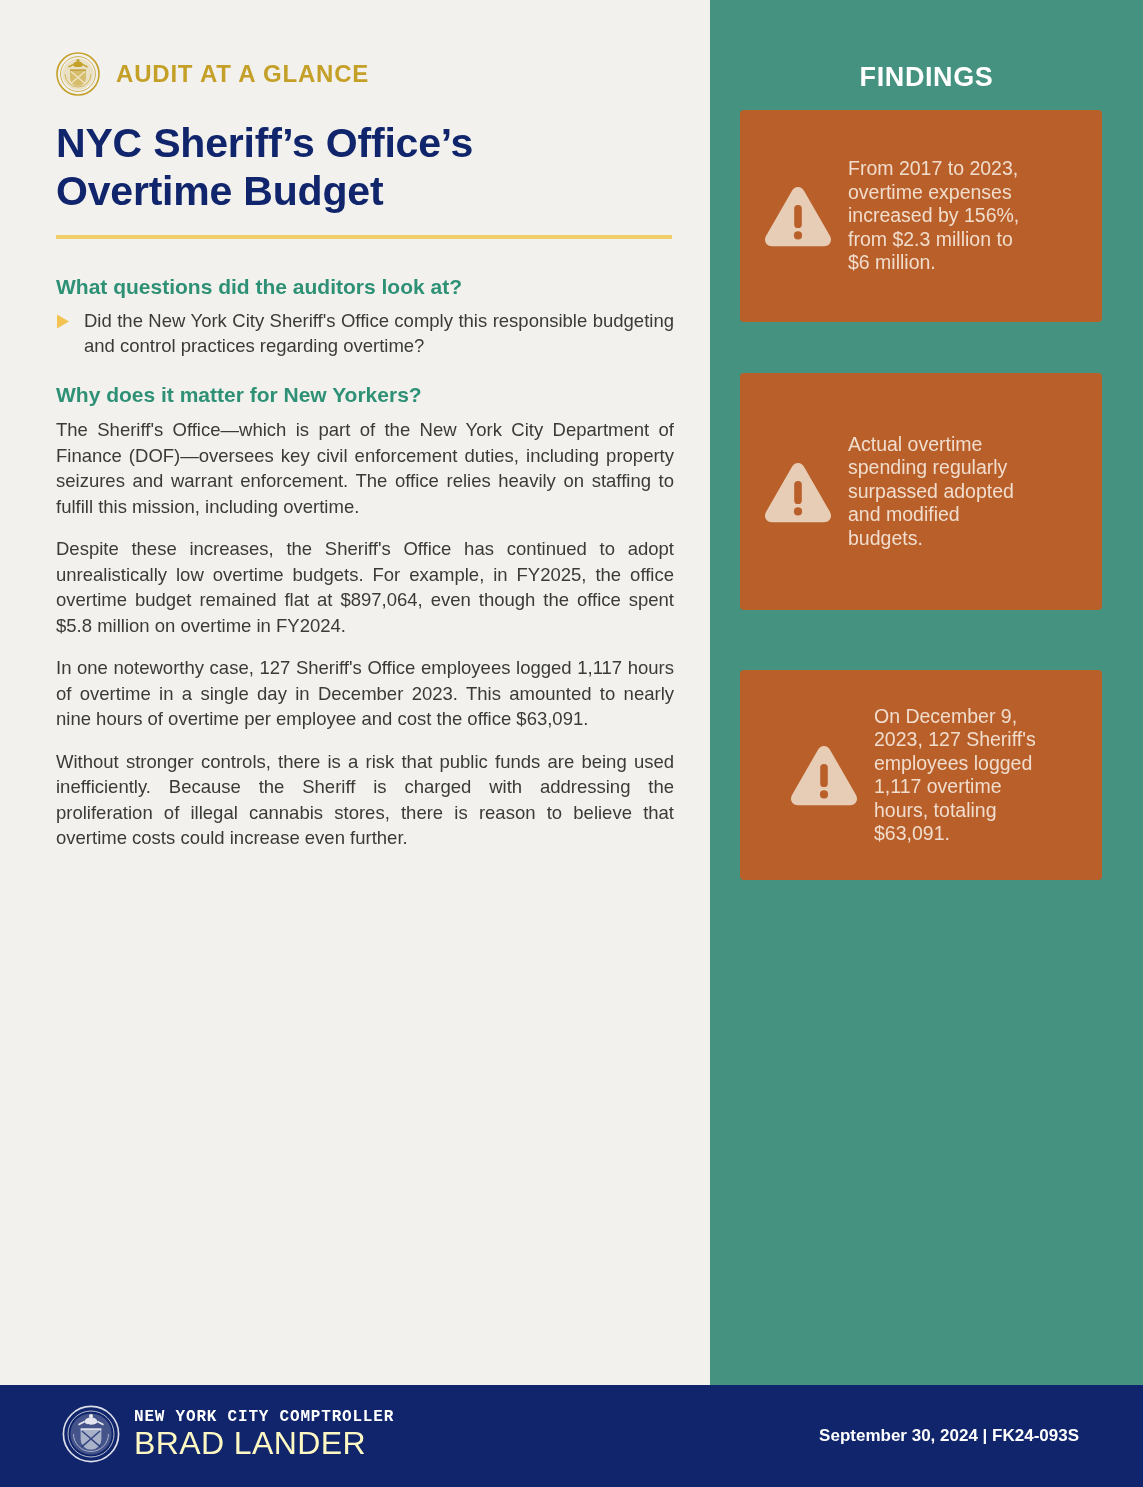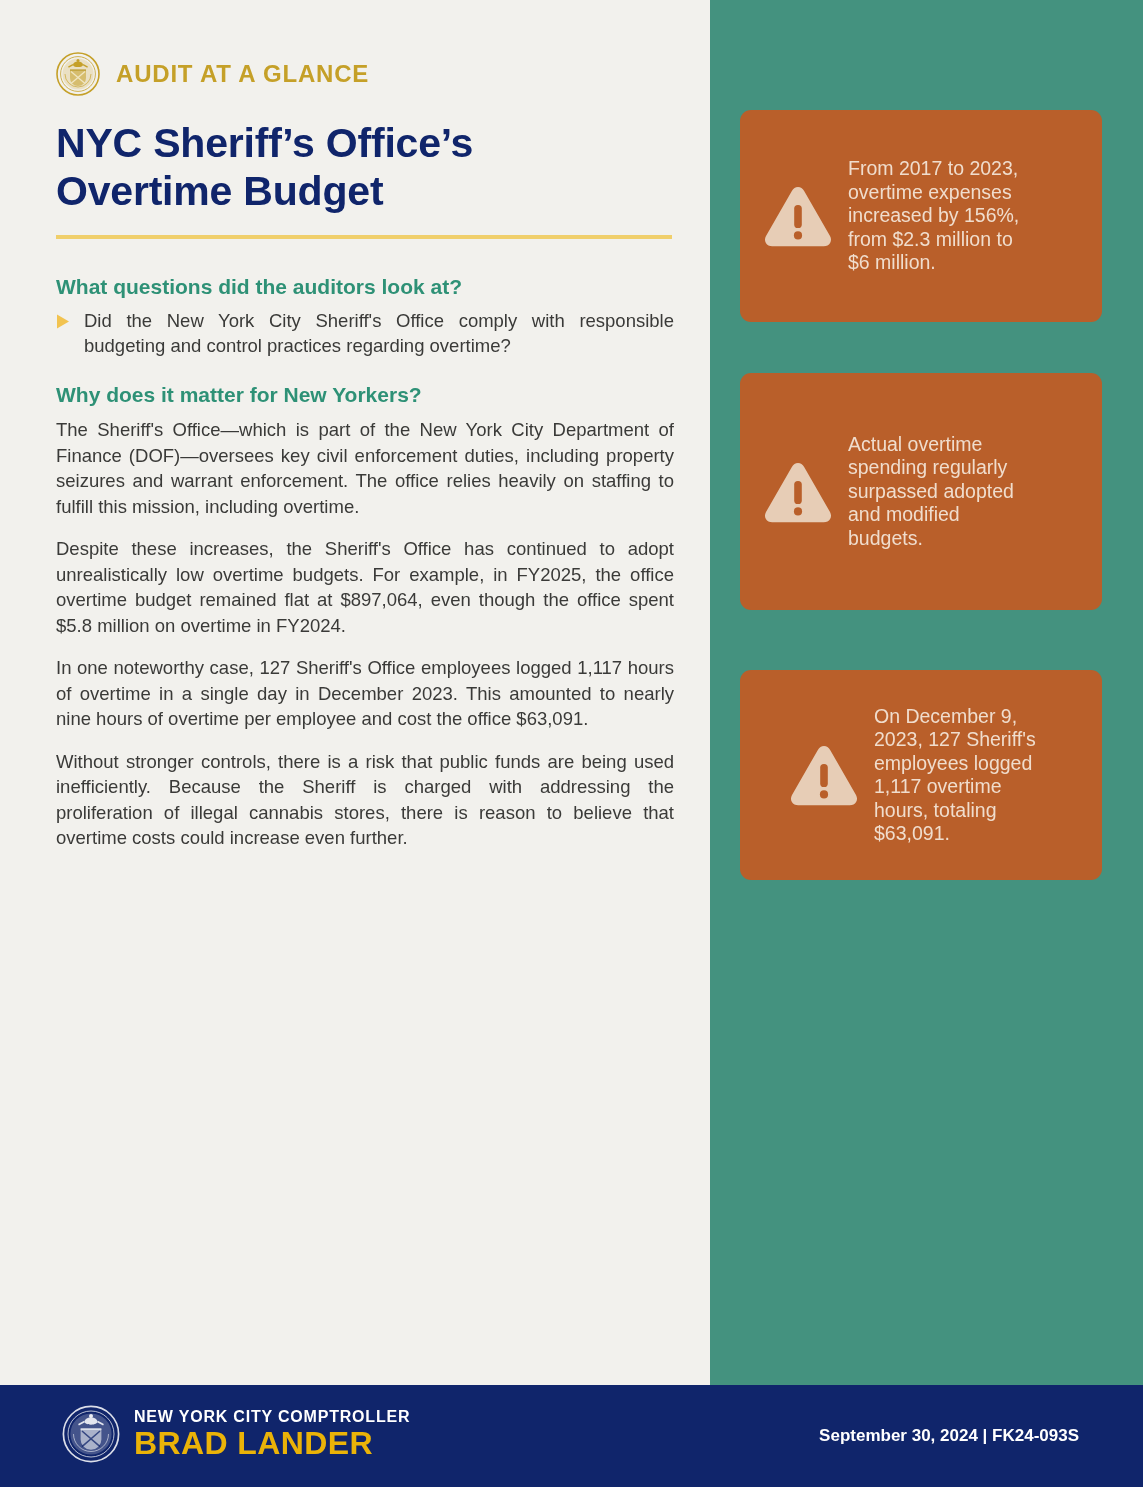--- a/index.html
+++ b/index.html
@@ -36,21 +36,21 @@
     color: #ffffff;
     font-size: 27px;
     font-weight: bold;
     letter-spacing: 0.6px;
   }
   .finding-card {
     position: absolute;
     left: 30px;
     width: 362px;
     background: #b95f2a;
-    border-radius: 11px;
+    border-radius: 4px;
     display: flex;
     align-items: center;
     box-sizing: border-box;
     padding: 10px 18px 10px 22px;
   }
   #card-0 { top: 110px; height: 212px; }
   #card-1 { top: 373px; height: 237px; }
   #card-2 { top: 670px; height: 210px; padding-left: 48px; }
 
   .warn-icon {
@@ -170,43 +170,45 @@
     align-items: center;
   }
   #seal-footer { width: 58px; height: 58px; flex: 0 0 auto; }
   #footer-words { margin-left: 14px; }
   #footer-line1 {
     color: #ffffff;
     font-size: 16px;
     font-weight: bold;
     letter-spacing: 0.8px;
     line-height: 18px;
+    font-family: Liberation Mono, monospace;
   }
   #footer-line2 {
-    color: #eab308;
+    color: #fef9c3;
     font-size: 32px;
-    font-weight: bold;
+    font-weight: normal;
     letter-spacing: 0.4px;
     line-height: 34px;
   }
   #footer-meta {
     position: absolute;
     right: 64px;
     top: 41px;
     color: #ffffff;
     font-size: 17px;
     font-weight: bold;
   }
 </style>
 </head>
 <body>
 
 <div id="page">
 
   <div id="findings-panel">
+    <div id="findings-title">FINDINGS</div>
 
     <div class="finding-card" id="card-0">
       <svg class="warn-icon" viewBox="0 0 72 66" aria-hidden="true">
         <path d="M36 4 C38.6 4 40.7 5.4 42.0 7.7 L68.0 53.0 C69.3 55.4 69.4 57.9 68.1 60.0 C66.8 62.1 64.6 63.2 61.8 63.2 L10.2 63.2 C7.4 63.2 5.2 62.1 3.9 60.0 C2.6 57.9 2.7 55.4 4.0 53.0 L30.0 7.7 C31.3 5.4 33.4 4 36 4 Z" fill="#e7cdb6"></path>
         <rect x="32.2" y="22" width="7.6" height="23" rx="3.6" fill="#b95f2a"></rect>
         <circle cx="36" cy="52.4" r="4.1" fill="#b95f2a"></circle>
       </svg>
       <div class="finding-text">From 2017 to 2023,
 overtime expenses
 increased by 156%,
@@ -262,21 +264,21 @@
 Overtime Budget</div>
 
   <div id="gold-rule"></div>
 
   <div class="sec-head" id="sec-head-0">What questions did the auditors look at?</div>
 
   <div id="bullet-row">
     <svg id="bullet-arrow" viewBox="0 0 14 15" aria-hidden="true">
       <path d="M1 0.6 L13 7.5 L1 14.4 Z" fill="#f2c350"></path>
     </svg>
-    <div id="bullet-text">Did the New York City Sheriff's Office comply with responsible budgeting and control practices regarding overtime?</div>
+    <div id="bullet-text">Did the New York City Sheriff's Office comply this responsible budgeting and control practices regarding overtime?</div>
   </div>
 
   <div class="sec-head" id="sec-head-1">Why does it matter for New Yorkers?</div>
 
   <div id="body-paras">
     <p class="para">The Sheriff's Office—which is part of the New York City Department of Finance (DOF)—oversees key civil enforcement duties, including property seizures and warrant enforcement. The office relies heavily on staffing to fulfill this mission, including overtime.</p>
     <p class="para">Despite these increases, the Sheriff's Office has continued to adopt unrealistically low overtime budgets. For example, in FY2025, the office overtime budget remained flat at $897,064, even though the office spent $5.8 million on overtime in FY2024.</p>
     <p class="para">In one noteworthy case, 127 Sheriff's Office employees logged 1,117 hours of overtime in a single day in December 2023. This amounted to nearly nine hours of overtime per employee and cost the office $63,091.</p>
     <p class="para">Without stronger controls, there is a risk that public funds are being used inefficiently. Because the Sheriff is charged with addressing the proliferation of illegal cannabis stores, there is reason to believe that overtime costs could increase even further.</p>
   </div>

